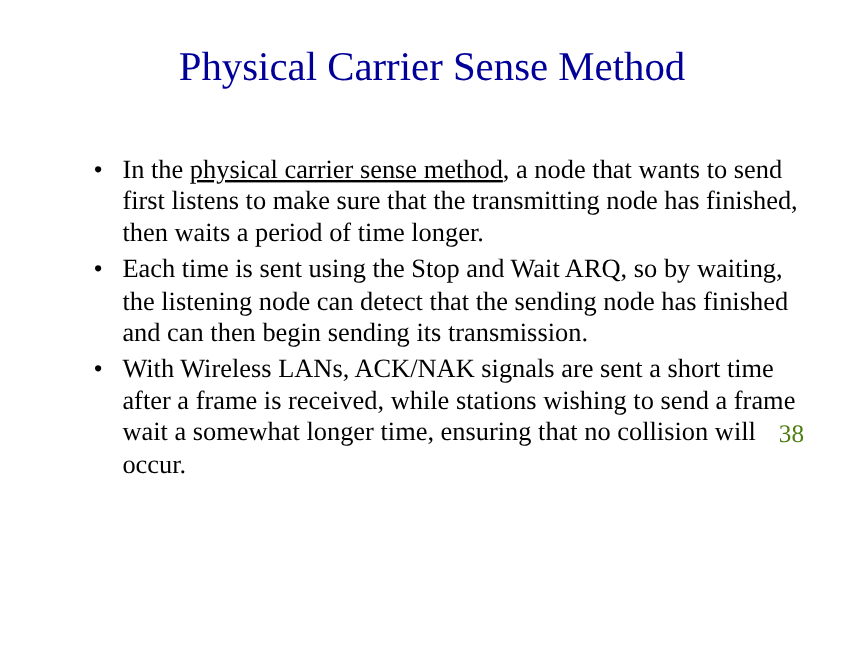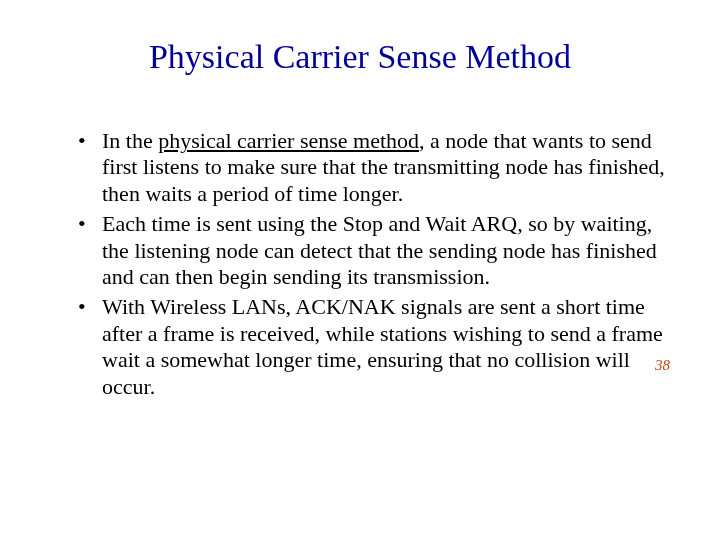--- a/index.html
+++ b/index.html
@@ -46,23 +46,22 @@
     left: 0;
     top: 0;
   }
   .underline {
     text-decoration: underline;
   }
   .pagenum {
     position: absolute;
     right: 50px;
     bottom: 30px;
-    font-size: 15px;
-    color: #c2410c;
-    font-style: italic;
+    font-size: 21px;
+    color: #4d7c0f;
   }
 </style>
 </head>
 <body>
 
 <div class="slide">
 
   <div class="title">Physical Carrier Sense Method</div>
 
   <div class="body">

